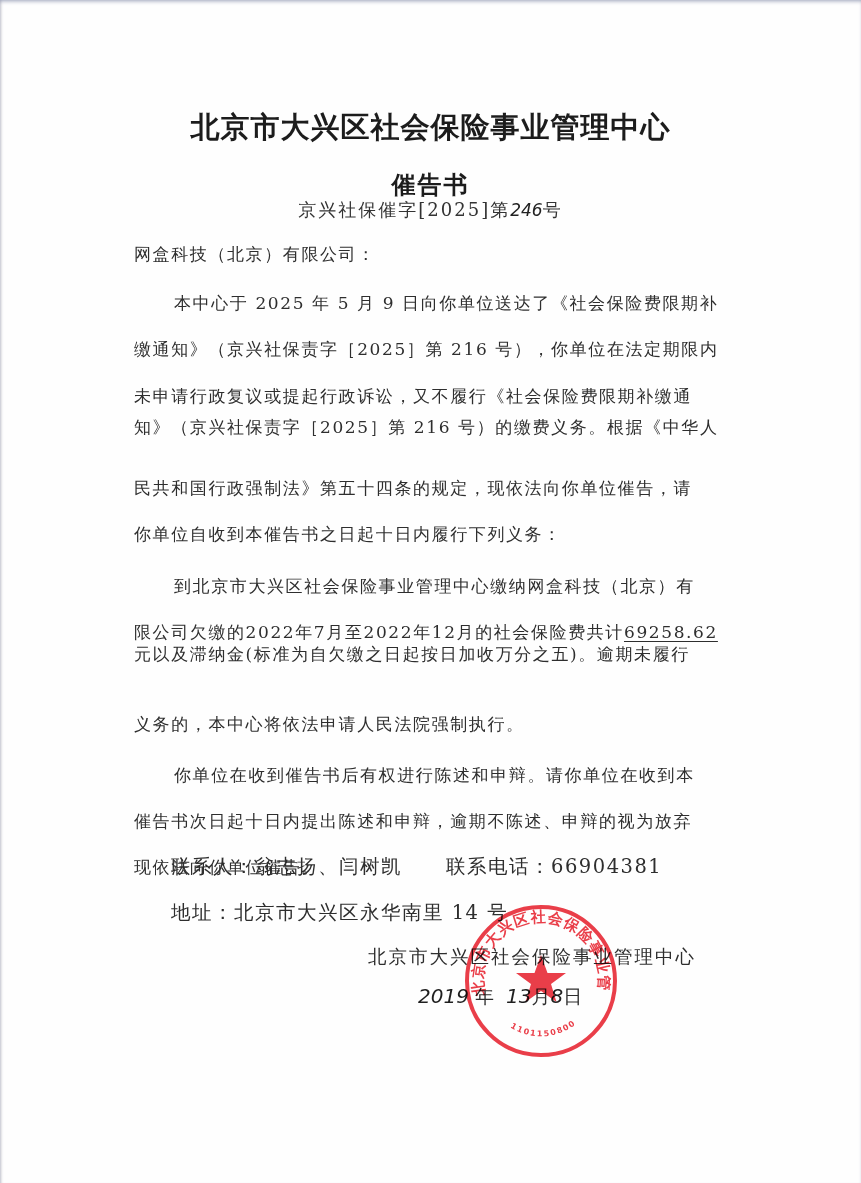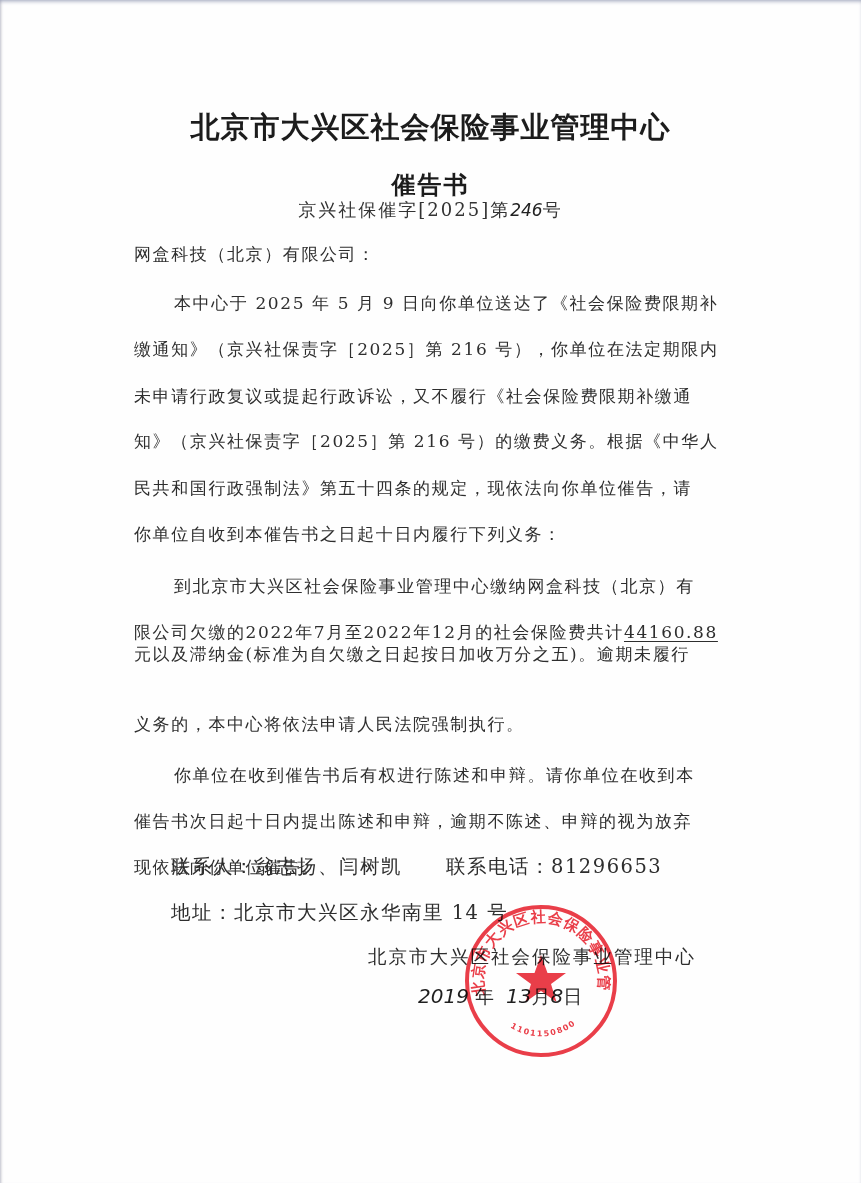--- a/index.html
+++ b/index.html
@@ -63,40 +63,40 @@
 
   <div class="docno">
     <span>京兴社保催字[2025]第</span><span class="hand">246</span><span>号</span>
   </div>
 
   <div class="line" style="top:243px; left:134px;">网盒科技（北京）有限公司：</div>
 
   <div class="line indent" style="top:292px;">本中心于 2025 年 5 月 9 日向你单位送达了《社会保险费限期补</div>
   <div class="line" style="top:338px;">缴通知》（京兴社保责字［2025］第 216 号），你单位在法定期限内</div>
   <div class="line" style="top:385px;">未申请行政复议或提起行政诉讼，又不履行《社会保险费限期补缴通</div>
-  <div class="line" style="top:430px;">知》（京兴社保责字［2025］第 216 号）的缴费义务。根据《中华人</div>
+  <div class="line" style="top:416px;">知》（京兴社保责字［2025］第 216 号）的缴费义务。根据《中华人</div>
   <div class="line" style="top:477px;">民共和国行政强制法》第五十四条的规定，现依法向你单位催告，请</div>
   <div class="line" style="top:523px;">你单位自收到本催告书之日起十日内履行下列义务：</div>
 
   <div class="line indent" style="top:575px;">到北京市大兴区社会保险事业管理中心缴纳网盒科技（北京）有</div>
   <div class="line" style="top:621px;">
-    <span>限公司欠缴的2022年7月至2022年12月的社会保险费共计</span><span class="amount">44160.88</span>
+    <span>限公司欠缴的2022年7月至2022年12月的社会保险费共计</span><span class="amount">69258.62</span>
   </div>
   <div class="line" style="top:643px;">元以及滞纳金(标准为自欠缴之日起按日加收万分之五)。逾期未履行</div>
   <div class="line" style="top:713px;">义务的，本中心将依法申请人民法院强制执行。</div>
 
   <div class="line indent" style="top:764px;">你单位在收到催告书后有权进行陈述和申辩。请你单位在收到本</div>
   <div class="line" style="top:810px;">催告书次日起十日内提出陈述和申辩，逾期不陈述、申辩的视为放弃</div>
   <div class="line" style="top:856px;">现依法向你单位催告。</div>
 
   <div class="contact-row" style="left:171px; top:853px;">
     <span>联系人：</span><span>翁志扬、闫树凯</span>
   </div>
   <div class="contact-row" style="left:446px; top:853px;">
-    <span>联系电话：</span><span>81296653</span>
+    <span>联系电话：</span><span>66904381</span>
   </div>
   <div class="contact-row" style="left:171px; top:899px;">
     <span>地址：</span><span>北京市大兴区永华南里 14 号</span>
   </div>
 
   <div class="signature">北京市大兴区社会保险事业管理中心</div>
 
   <div class="date">
     <span class="hw">2019</span>
     <span>年</span>

